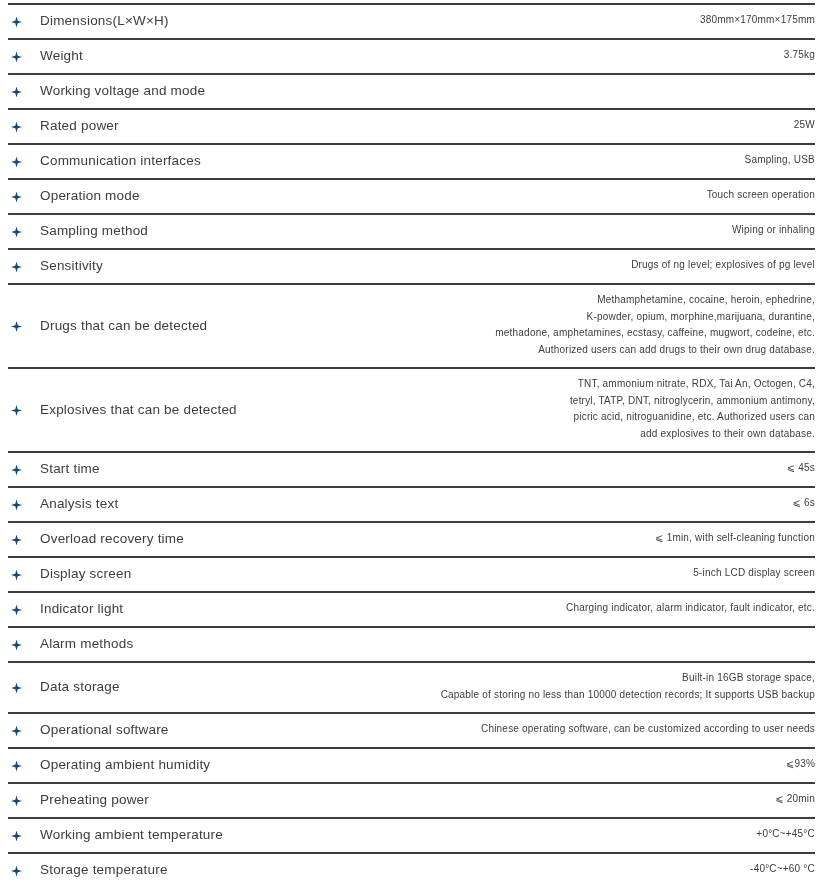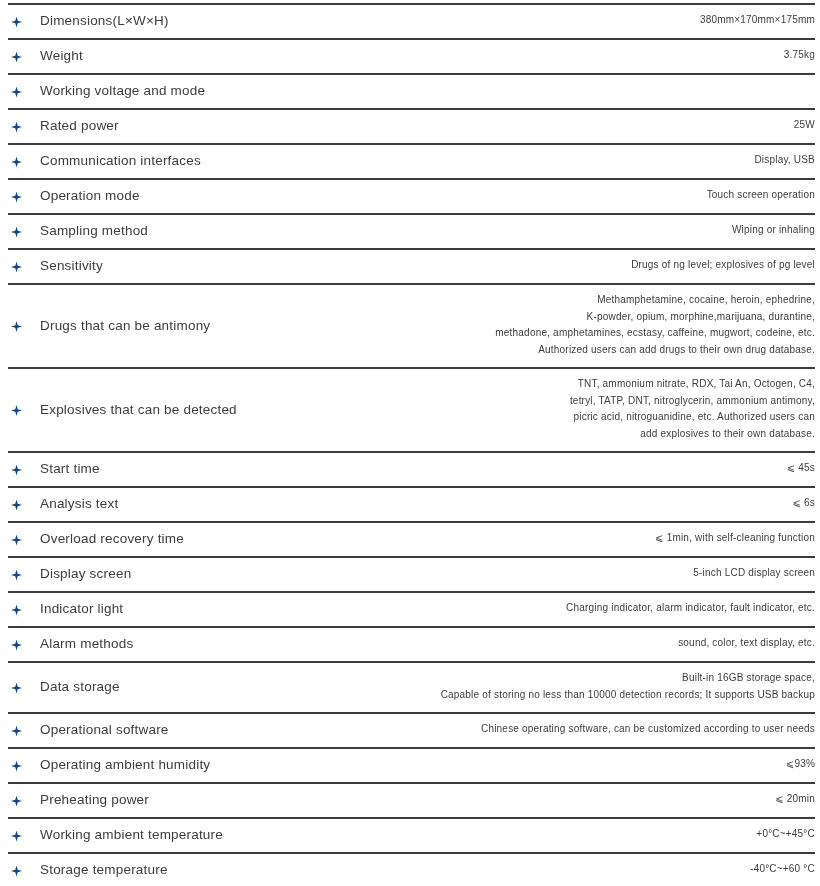--- a/index.html
+++ b/index.html
@@ -74,21 +74,21 @@
 
   <div class="spec-row">
     <span class="bullet"></span>
     <span class="label">Rated power</span>
     <span class="value">25W</span>
   </div>
 
   <div class="spec-row">
     <span class="bullet"></span>
     <span class="label">Communication interfaces</span>
-    <span class="value">Display, USB</span>
+    <span class="value">Sampling, USB</span>
   </div>
 
   <div class="spec-row">
     <span class="bullet"></span>
     <span class="label">Operation mode</span>
     <span class="value">Touch screen operation</span>
   </div>
 
   <div class="spec-row">
     <span class="bullet"></span>
@@ -97,21 +97,21 @@
   </div>
 
   <div class="spec-row">
     <span class="bullet"></span>
     <span class="label">Sensitivity</span>
     <span class="value">Drugs of ng level; explosives of pg level</span>
   </div>
 
   <div class="spec-row">
     <span class="bullet"></span>
-    <span class="label">Drugs that can be antimony</span>
+    <span class="label">Drugs that can be detected</span>
     <span class="value">Methamphetamine, cocaine, heroin, ephedrine,
 K-powder, opium, morphine,marijuana, durantine,
 methadone, amphetamines, ecstasy, caffeine, mugwort, codeine, etc.
 Authorized users can add drugs to their own drug database.</span>
   </div>
 
   <div class="spec-row">
     <span class="bullet"></span>
     <span class="label">Explosives that can be detected</span>
     <span class="value">TNT, ammonium nitrate, RDX, Tai An, Octogen, C4,
@@ -146,21 +146,20 @@
 
   <div class="spec-row">
     <span class="bullet"></span>
     <span class="label">Indicator light</span>
     <span class="value">Charging indicator, alarm indicator, fault indicator, etc.</span>
   </div>
 
   <div class="spec-row">
     <span class="bullet"></span>
     <span class="label">Alarm methods</span>
-    <span class="value">sound, color, text display, etc.</span>
   </div>
 
   <div class="spec-row">
     <span class="bullet"></span>
     <span class="label">Data storage</span>
     <span class="value">Built-in 16GB storage space,
 Capable of storing no less than 10000 detection records; It supports USB backup</span>
   </div>
 
   <div class="spec-row">

